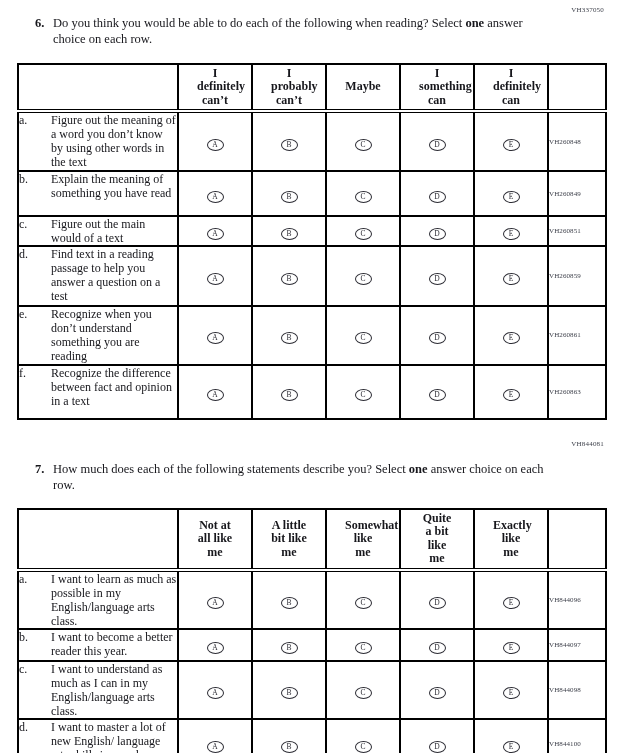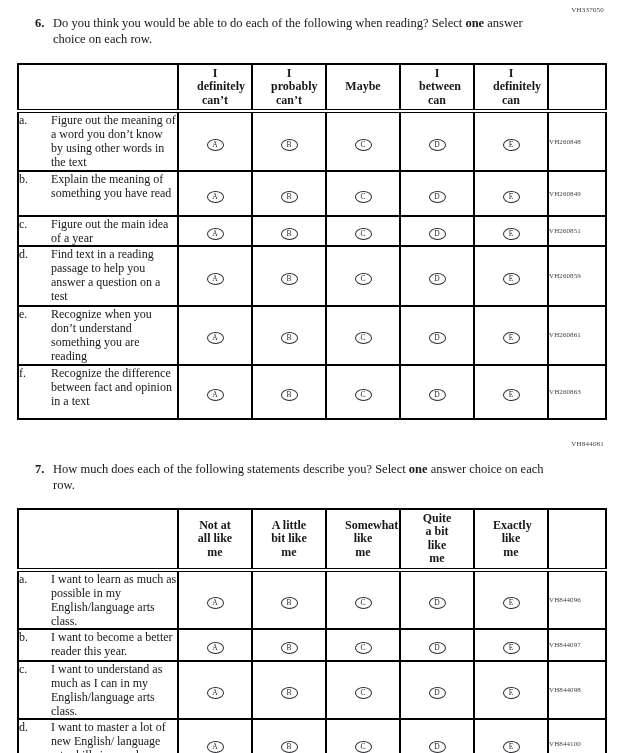--- a/index.html
+++ b/index.html
@@ -112,21 +112,21 @@
         <col style="width:74px">
         <col style="width:74px">
         <col style="width:58px">
       </colgroup>
     <thead>
       <tr style="height:40px">
         <th></th>
         <th>I definitely can’t</th>
         <th>I probably can’t</th>
         <th>Maybe</th>
-        <th>I between can</th>
+        <th>I something can</th>
         <th>I definitely can</th>
         <th></th>
       </tr>
     </thead>
     <tbody>
       <tr style="height:60px">
         <td class="label-cell">
             <span class="label-inner">
               <span class="row-letter">a.</span>
               <span class="row-text">Figure out the meaning of a word you don’t know by using other words in the text</span>
@@ -150,21 +150,21 @@
         <td class="bubble-cell"><span class="bubble">B</span></td>
         <td class="bubble-cell"><span class="bubble">C</span></td>
         <td class="bubble-cell"><span class="bubble">D</span></td>
         <td class="bubble-cell"><span class="bubble">E</span></td>
         <td class="code-cell">VH260849</td>
       </tr>
       <tr style="height:30px">
         <td class="label-cell">
             <span class="label-inner">
               <span class="row-letter">c.</span>
-              <span class="row-text">Figure out the main idea of a year</span>
+              <span class="row-text">Figure out the main would of a text</span>
             </span>
           </td>
         <td class="bubble-cell"><span class="bubble">A</span></td>
         <td class="bubble-cell"><span class="bubble">B</span></td>
         <td class="bubble-cell"><span class="bubble">C</span></td>
         <td class="bubble-cell"><span class="bubble">D</span></td>
         <td class="bubble-cell"><span class="bubble">E</span></td>
         <td class="code-cell">VH260851</td>
       </tr>
       <tr style="height:60px">

